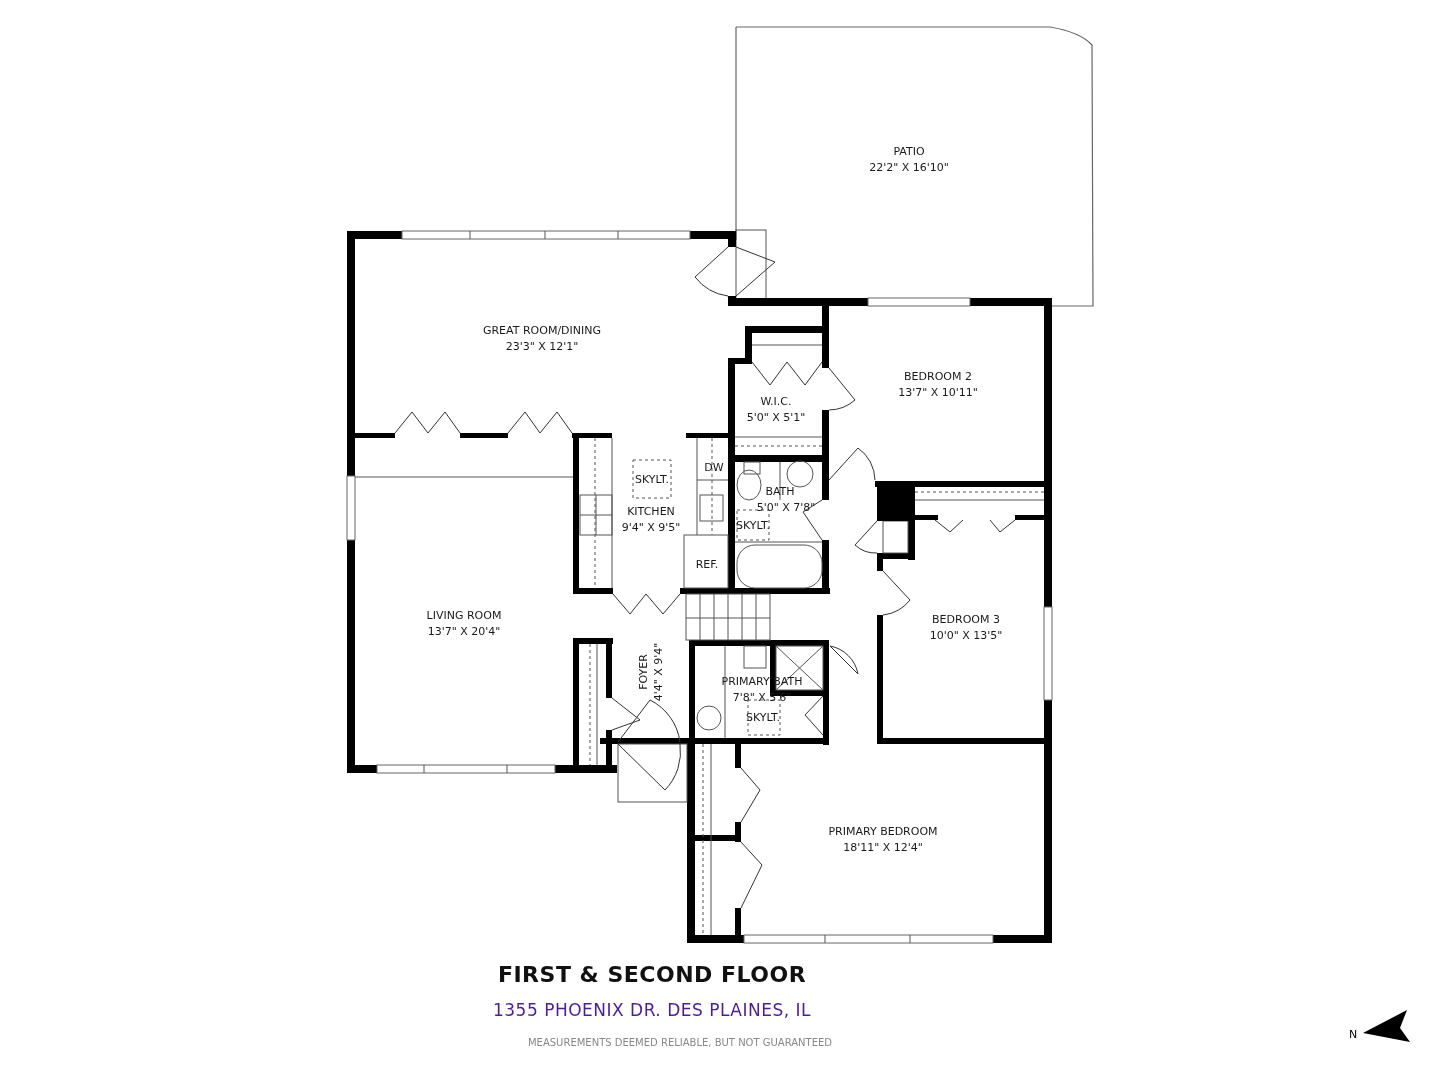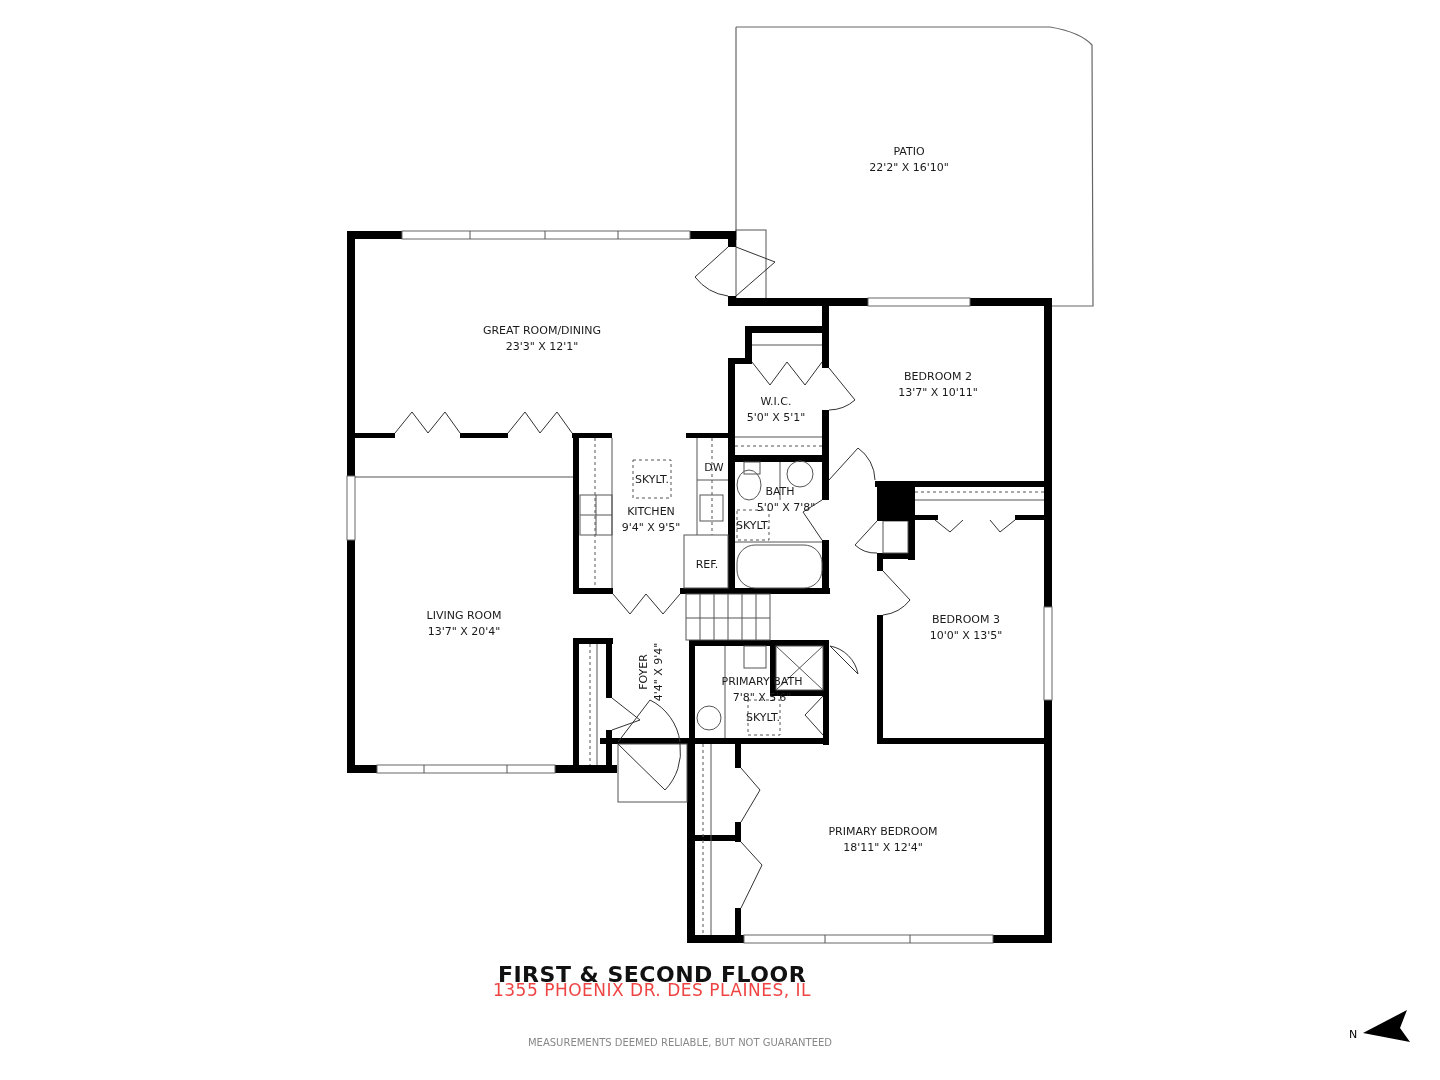--- a/index.html
+++ b/index.html
@@ -8,21 +8,21 @@
     .wall { fill: #000000; }
     .thin { fill: none; stroke: #555555; stroke-width: 1; }
     .thin2 { fill: none; stroke: #666666; stroke-width: 1.2; }
     .dash { fill: none; stroke: #555555; stroke-width: 1; stroke-dasharray: 3 3; }
     .win { fill: #ffffff; stroke: #666666; stroke-width: 1; }
     .door { fill: none; stroke: #333333; stroke-width: 1; }
     .room-label { font-family: "DejaVu Sans", sans-serif; font-size: 11px; fill: #1a1a1a; text-anchor: middle; }
     .small-label { font-family: "DejaVu Sans", sans-serif; font-size: 11px; fill: #1a1a1a; text-anchor: middle; }
     .footer { position: absolute; left: 0; width: 1304px; text-align: center; }
     .footer-title { top: 962px; font-family: "DejaVu Sans", sans-serif; font-weight: bold; font-size: 22px; color: #111111; letter-spacing: 0.5px; }
-    .footer-address { top: 980px; font-family: "DejaVu Sans", sans-serif; font-size: 17px; color: #ef4444; letter-spacing: 0.5px; }
+    .footer-address { top: 1000px; font-family: "DejaVu Sans", sans-serif; font-size: 17px; color: #4c1d95; letter-spacing: 0.5px; }
     .footer-disclaimer { top: 1037px; font-family: "DejaVu Sans", sans-serif; font-size: 10px; color: #888888; margin-left: 28px; }
     .compass { position: absolute; left: 1345px; top: 1006px; width: 70px; height: 40px; }
   </style>
 </head>
 <body>
 
 <svg id="plan" viewBox="0 0 1440 1080" xmlns="http://www.w3.org/2000/svg">
 
   <g>
     <path class="thin2" d="M736,27 L1050,27 Q1080,32 1092,45 L1093,306 L1050,306"></path>

